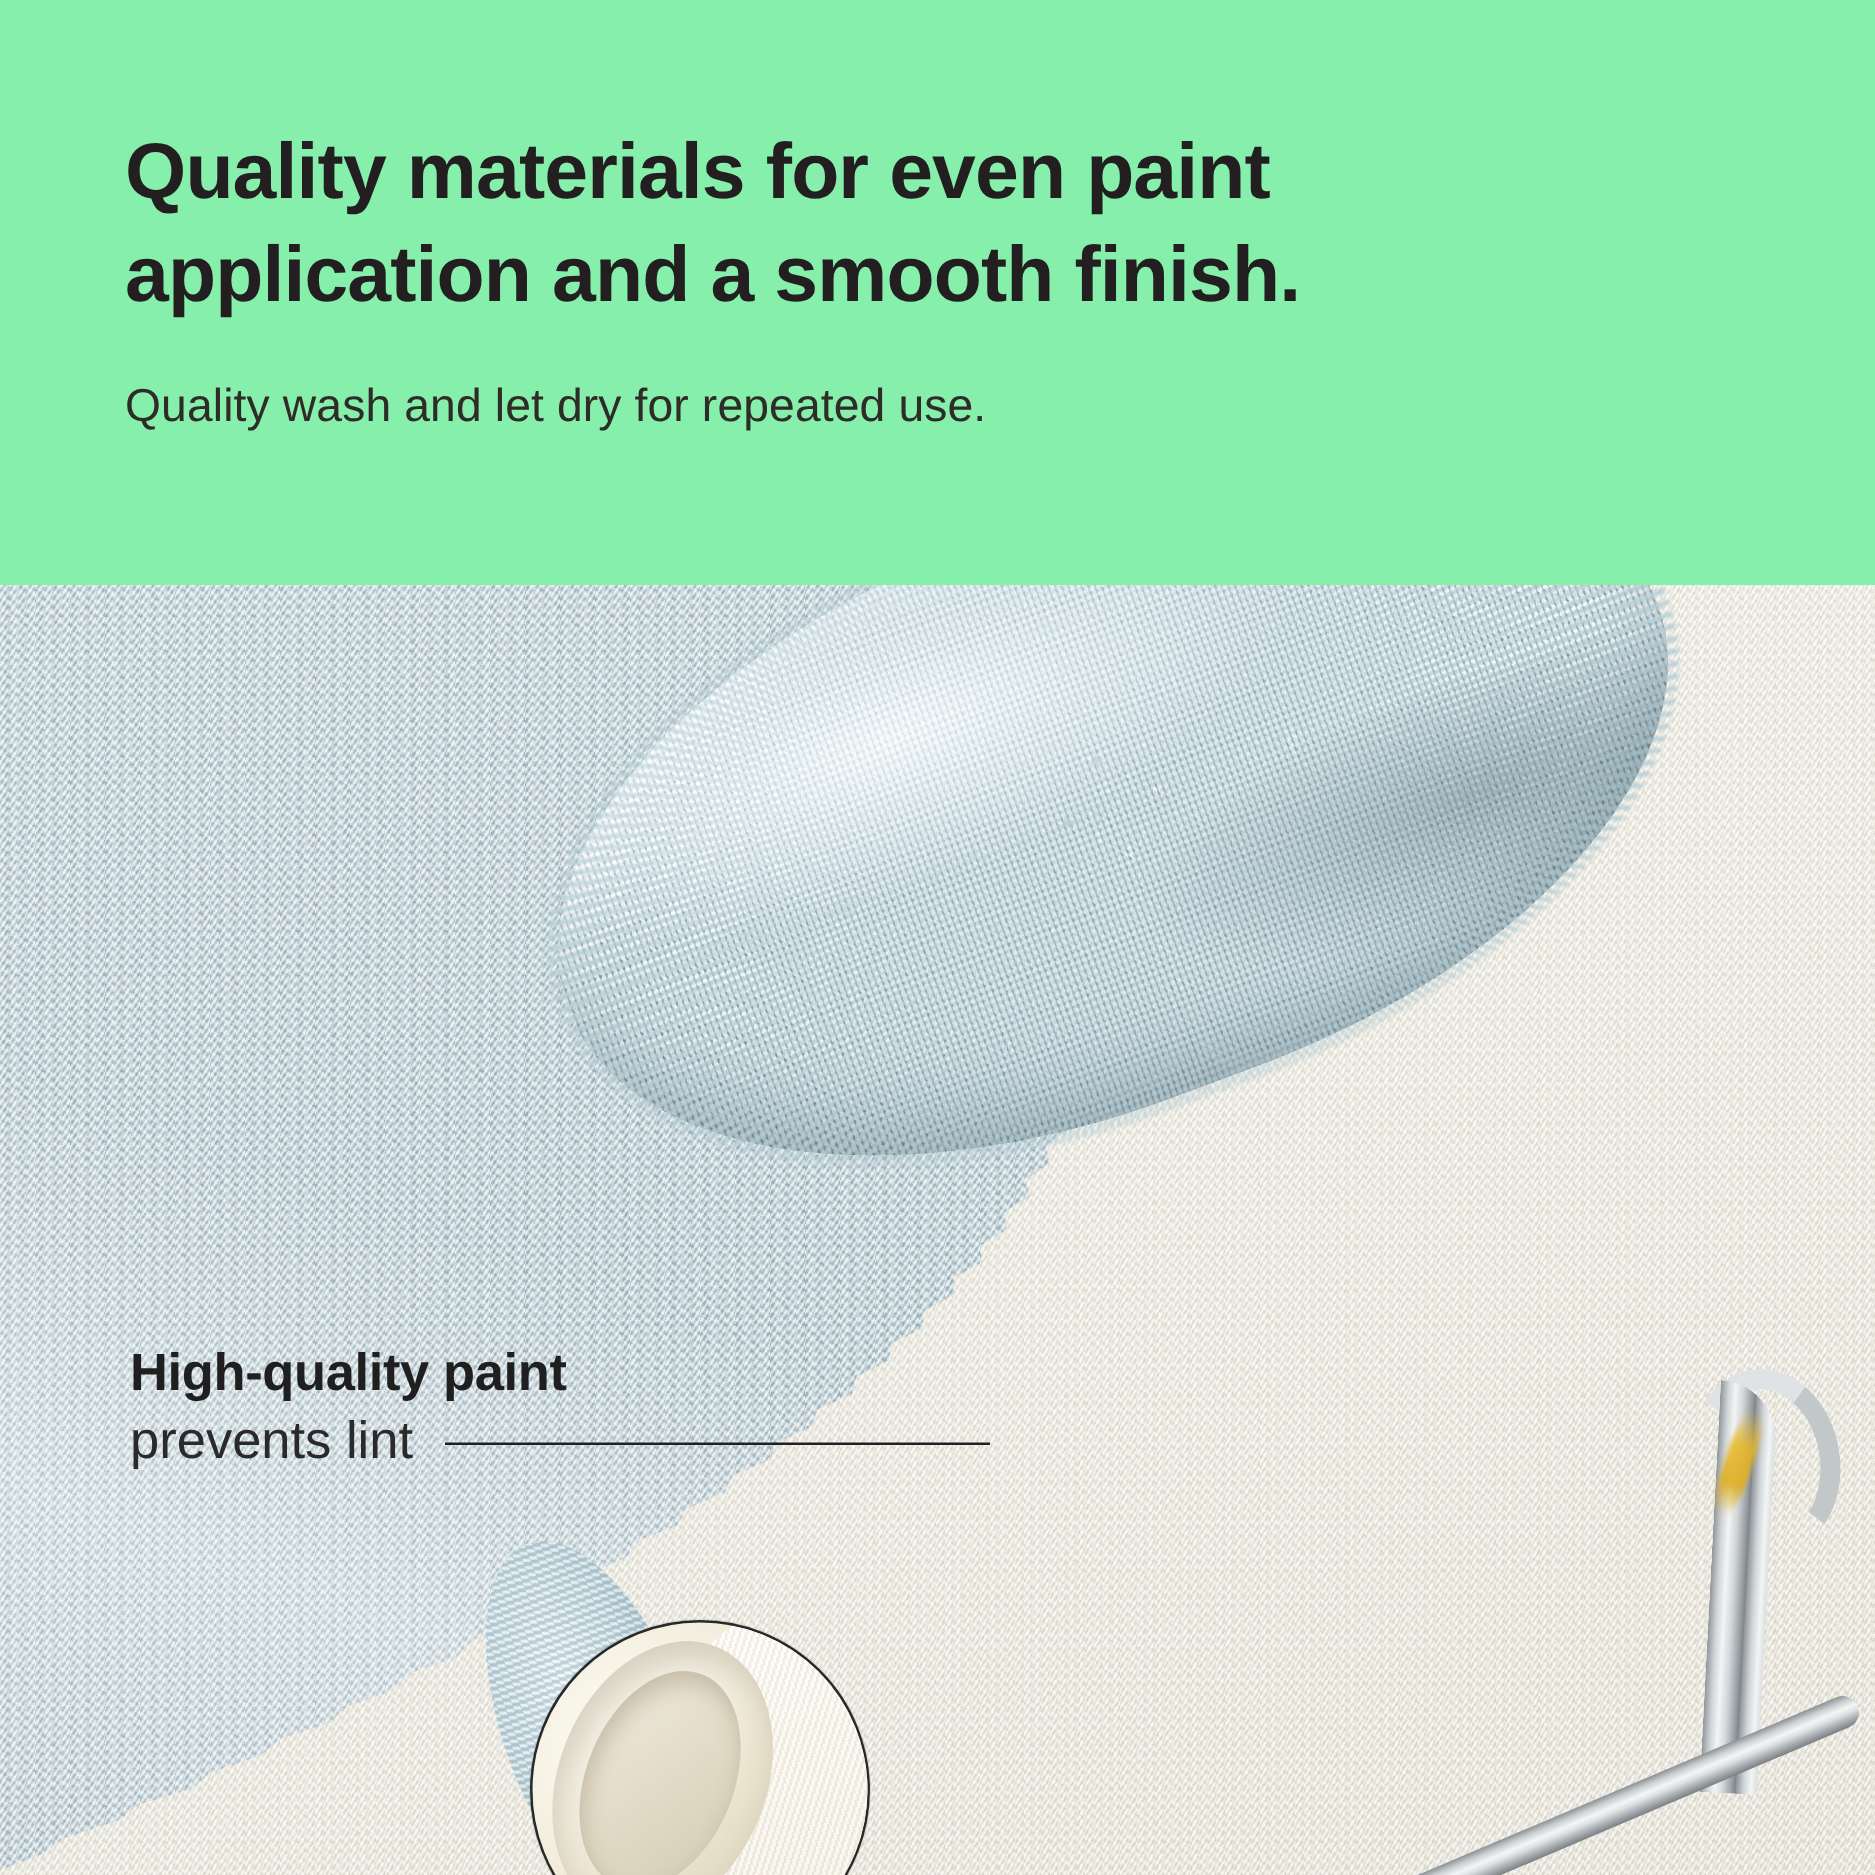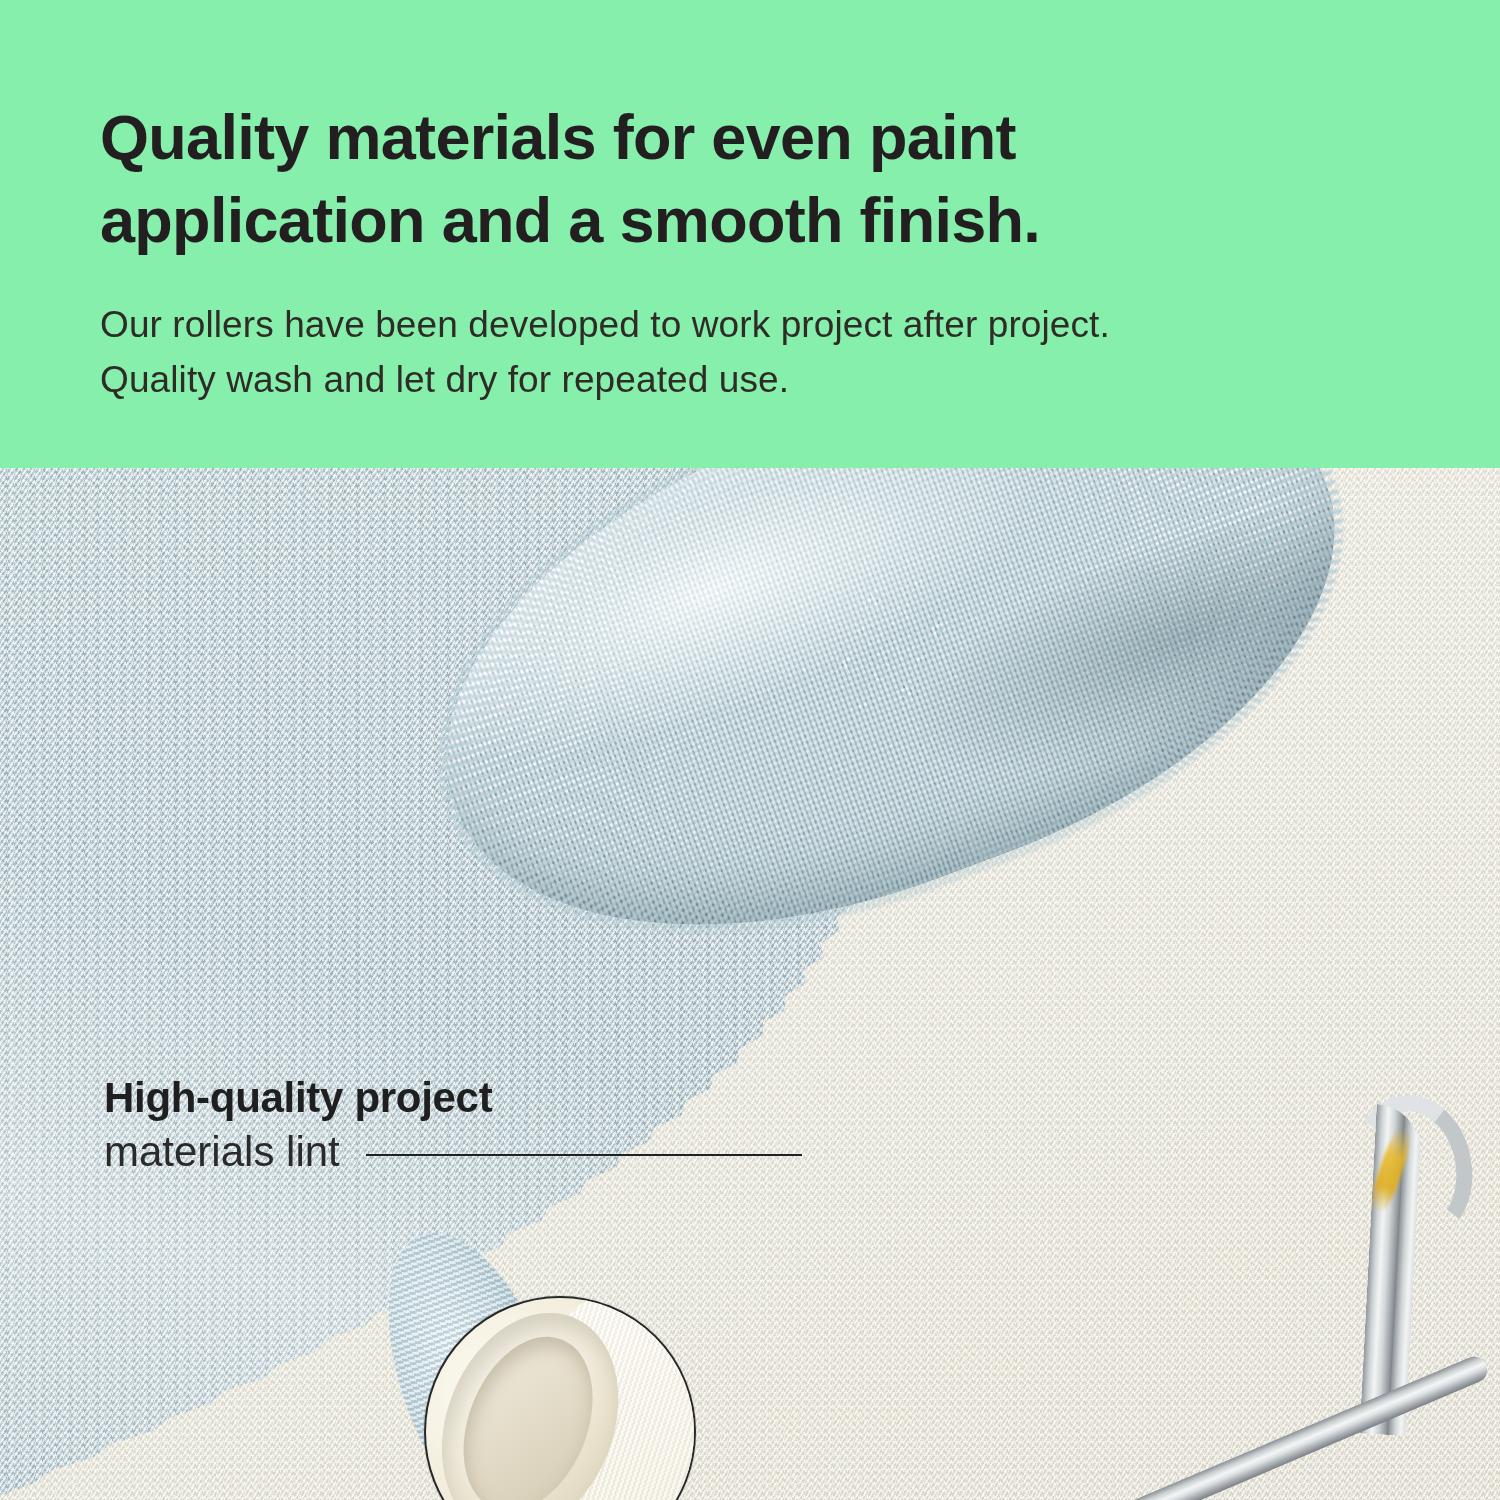--- a/index.html
+++ b/index.html
@@ -281,21 +281,20 @@
   }
 </style>
 </head>
 <body>
 
 <div id="poster">
 
   <div class="banner">
     <div class="headline">Quality materials for even paint application and a smooth finish.</div>
     <div class="subhead">
-      <span>Our rollers have been developed to work project after project.</span>
       <span>Quality wash and let dry for repeated use.</span>
     </div>
   </div>
 
   <div class="photo">
 
     <div class="wall-unpainted"></div>
     <div class="wall-painted"></div>
 
     <div class="roller-sleeve"></div>
@@ -307,21 +306,21 @@
     <div class="frame-shaft-long"></div>
     <div class="frame-bend-bottom"></div>
 
     <div class="magnifier">
       <div class="core-nap-band"></div>
       <div class="core-bore"></div>
       <div class="core-bore-inner"></div>
     </div>
 
     <div class="callout-top">
-      <div class="c-title">High-quality project</div>
+      <div class="c-title">High-quality paint</div>
       <div class="c-sub-row">
-        <div class="c-sub">materials lint</div>
+        <div class="c-sub">prevents lint</div>
         <div class="leader-h"></div>
       </div>
     </div>
 
   </div>
 </div>
 
 </body></html>

